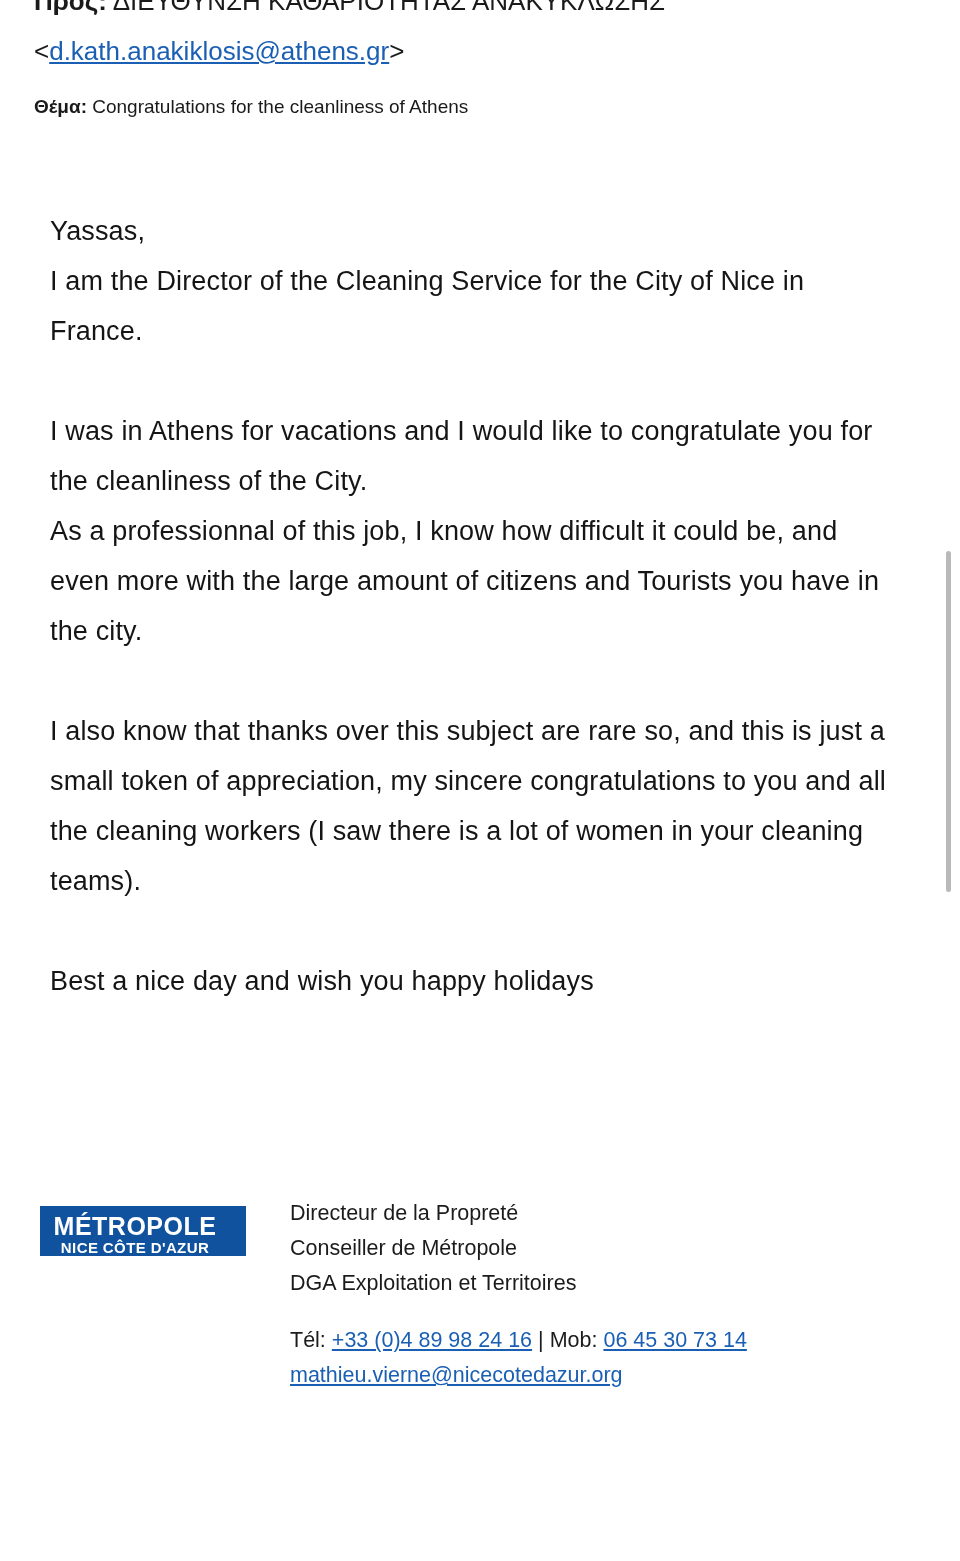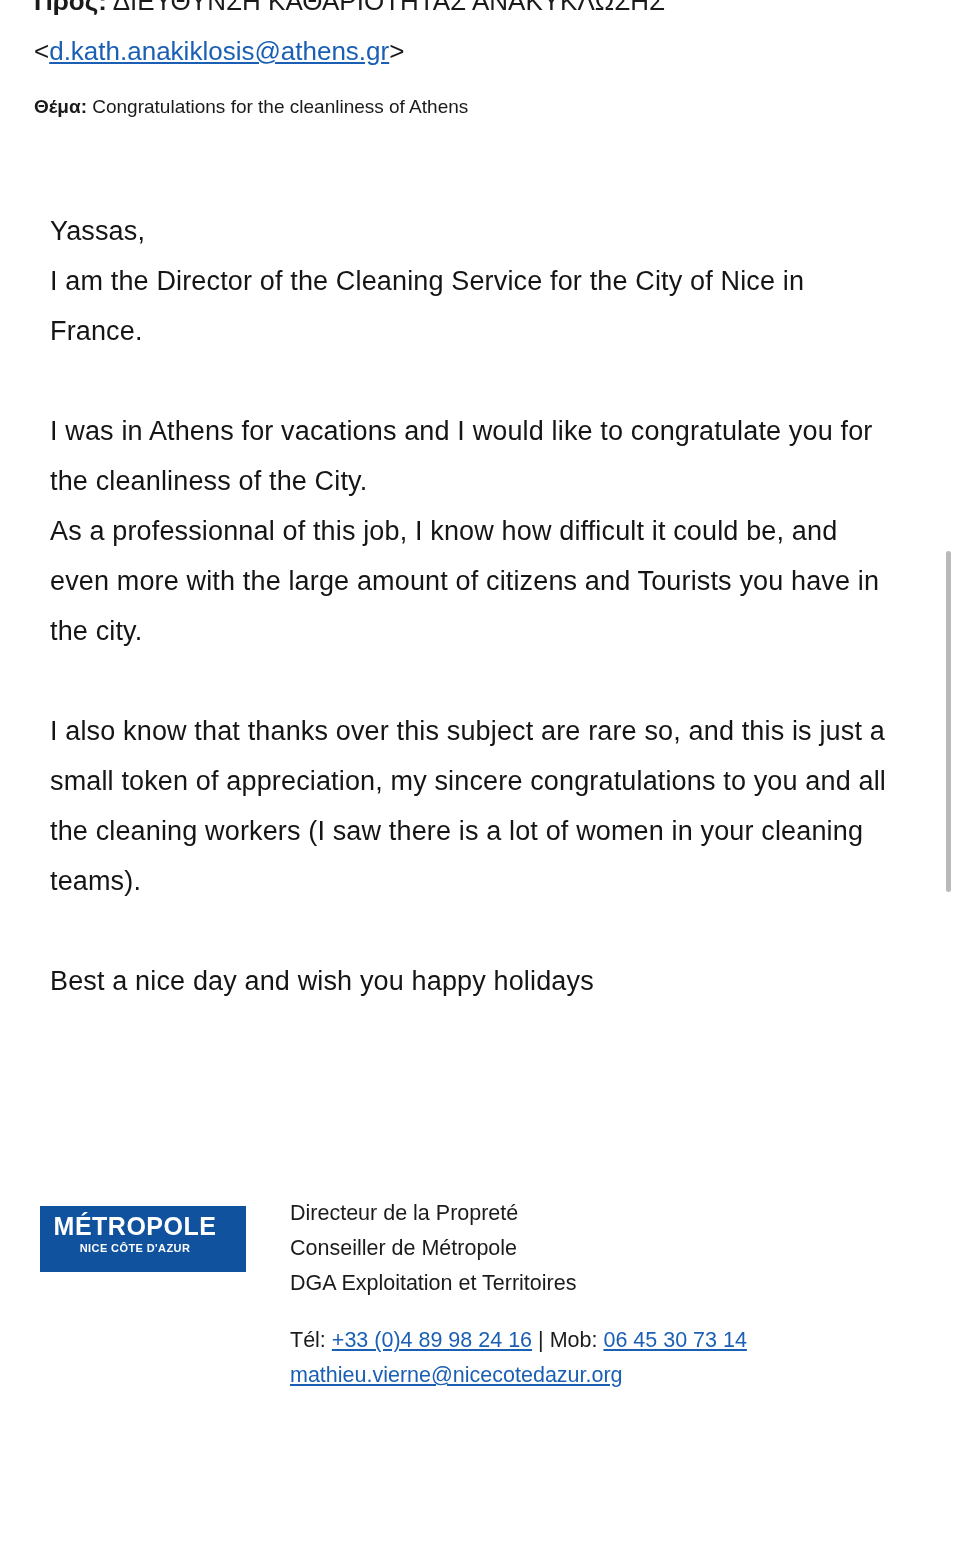--- a/index.html
+++ b/index.html
@@ -73,35 +73,35 @@
     position: absolute;
     left: 40px;
     top: 1196px;
     right: 40px;
   }
   .logo {
     position: absolute;
     left: 0;
     top: 10px;
     width: 206px;
-    height: 66px;
+    height: 50px;
     background: #10529e;
     color: #ffffff;
     box-sizing: border-box;
     padding: 7px 26px 0 10px;
     text-align: center;
   }
   .logo .l1 {
     font-size: 25px;
     font-weight: 700;
     letter-spacing: 0.5px;
     line-height: 26px;
   }
   .logo .l2 {
-    font-size: 11px;
+    font-size: 15px;
     font-weight: 700;
     letter-spacing: 0.4px;
     line-height: 18px;
   }
 
   .sig-text {
     position: absolute;
     left: 250px;
     top: 0;
     font-size: 21.5px;

